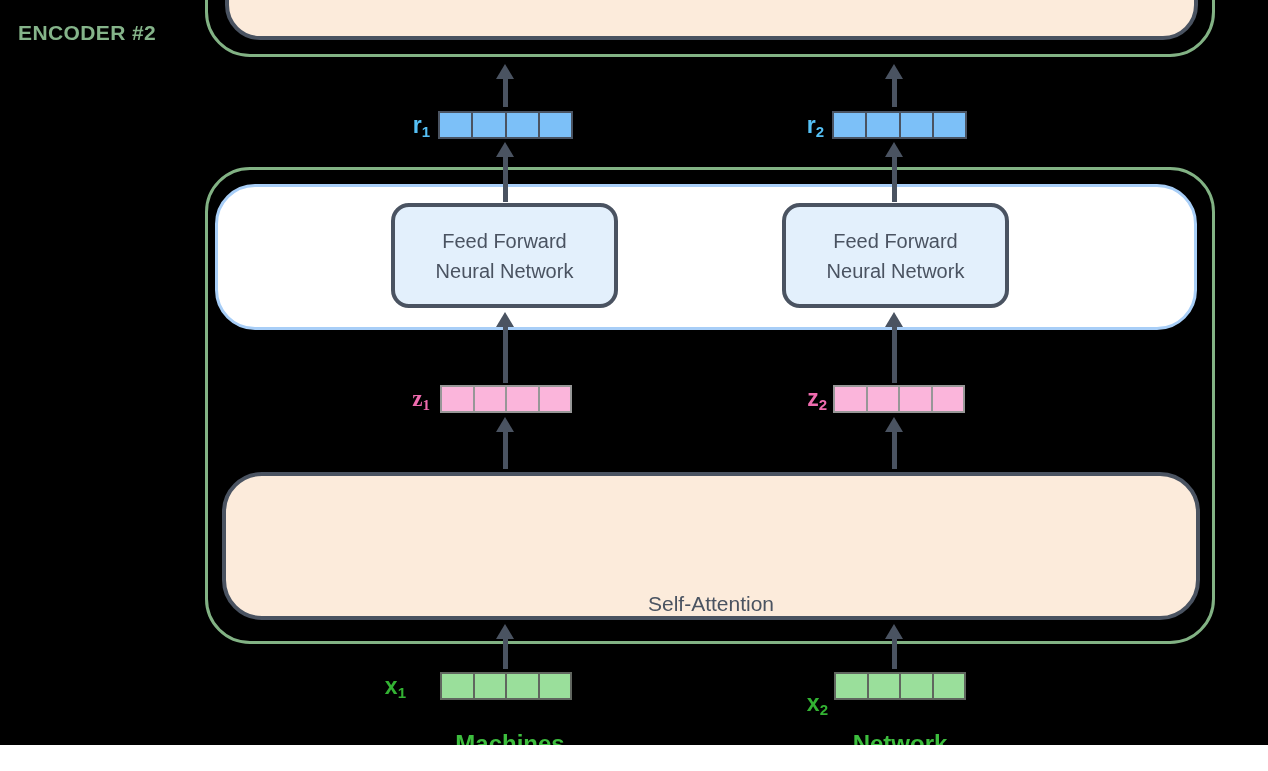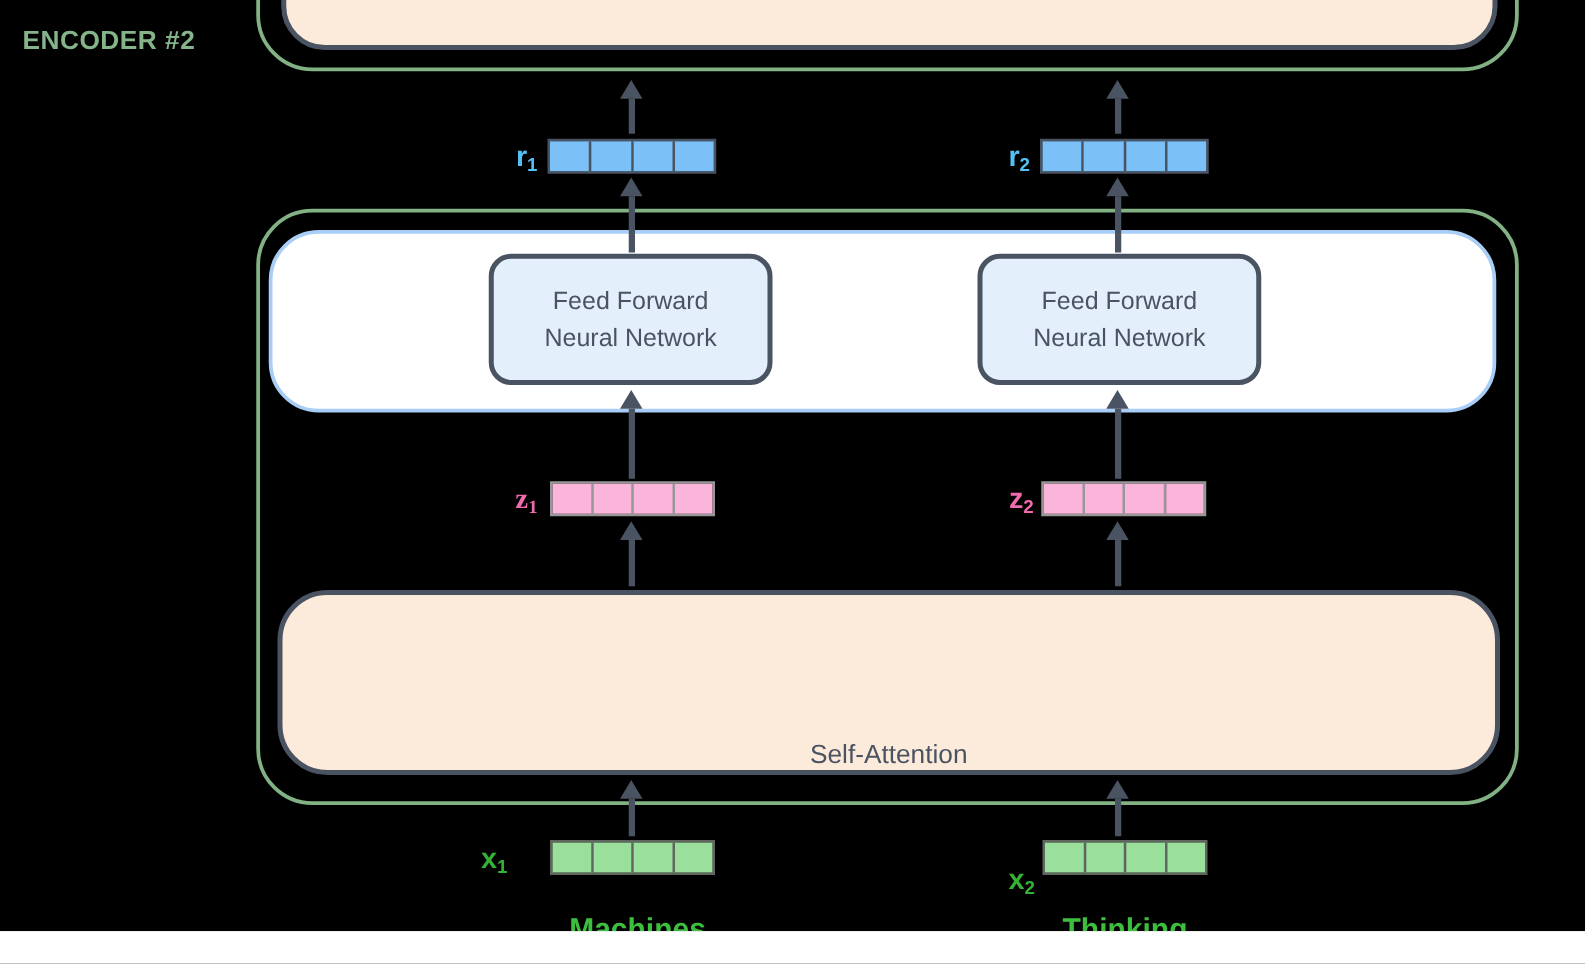--- a/index.html
+++ b/index.html
@@ -212,15 +212,15 @@
     </div>
   <div class="vec-label lbl-grn" style="left:783px; top:672px;margin-top:17px;"><span>x</span><span class="sub">2</span></div>
   <div class="vec vec-grn" style="left:834px; top:672px; width:132px;">
       <div class="cell"></div>
       <div class="cell"></div>
       <div class="cell"></div>
       <div class="cell"></div>
     </div>
 
   <div class="word word1">Machines</div>
-  <div class="word word2">Thinking</div>
+  <div class="word word2">Network</div>
 
 </div>
 
 </body></html>

